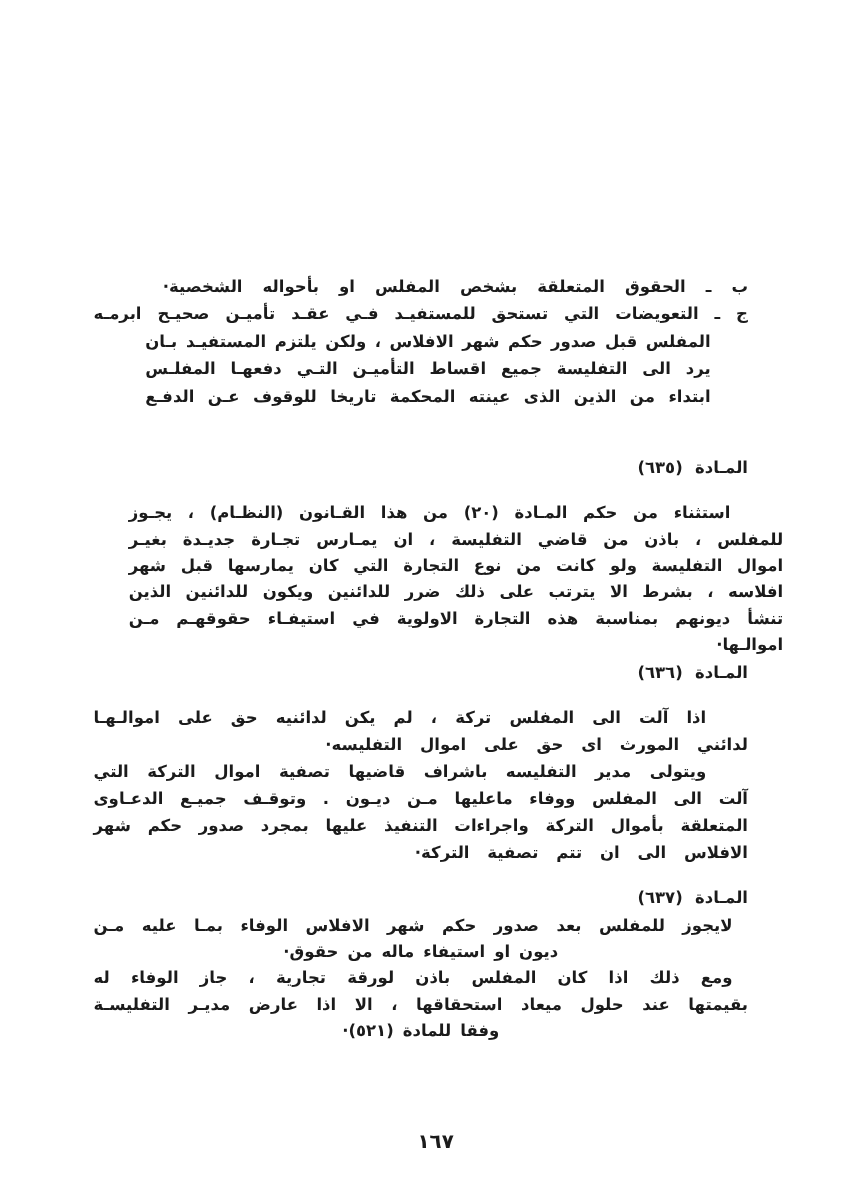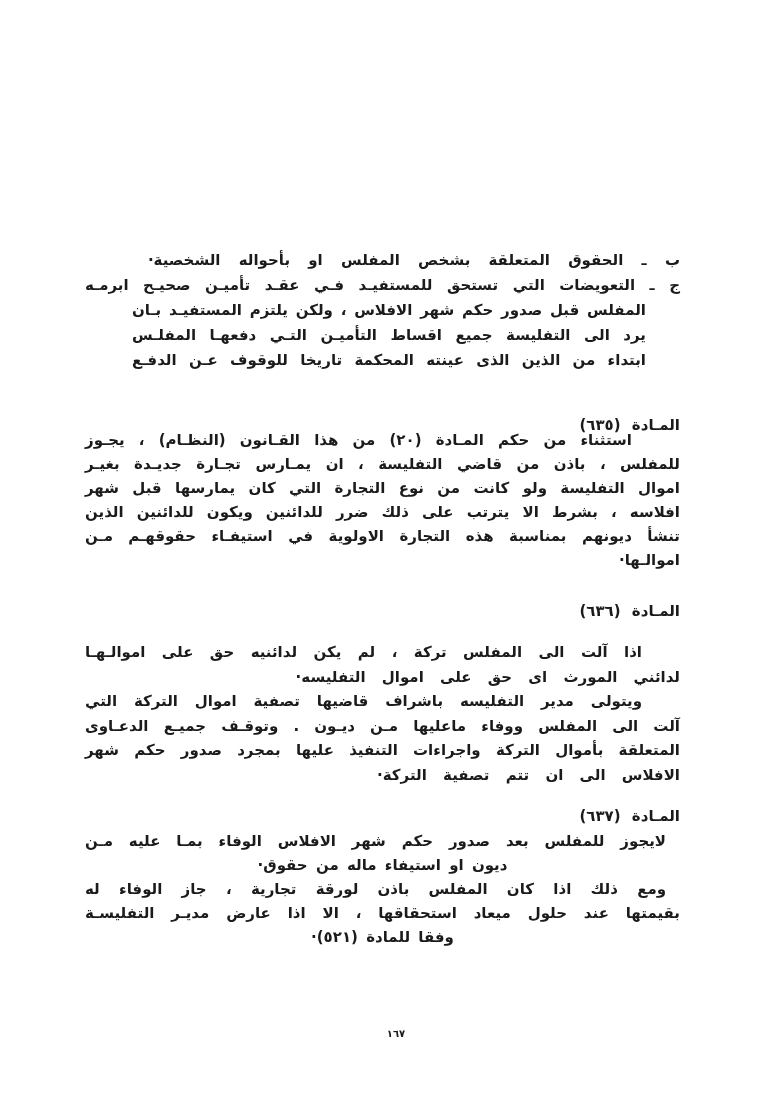--- a/index.html
+++ b/index.html
@@ -66,34 +66,34 @@
   }
   .sec-intro { top: 248px; line-height: 25px; }
   .article-title {
     text-align: right;
     text-align-last: right;
     padding-right: 173px;
     word-spacing: 6px;
     line-height: 22px;
   }
   .title-635 { top: 414px; }
-  .body-635  { top: 428px; line-height: 24px; }
+  .body-635  { top: 454px; line-height: 24px; margin-left: 32px; }
   .title-636 { top: 600px; }
   .body-636  { top: 622px; line-height: 24.5px; margin-top: 18px; }
   .title-637 { top: 805px; }
   .body-637  { top: 829px; line-height: 24px; }
   .page-number {
     position: absolute;
     top: 1028px;
     left: 0;
     width: 780px;
     text-align: center;
     padding-left: 12px;
     box-sizing: border-box;
-    font-size: 10px;
+    font-size: 18px;
     font-weight: 700;
     color: #1b1b1b;
     letter-spacing: 2px;
   }
 </style>
 </head>
 <body>
 
 <div class="scan-page">
 

